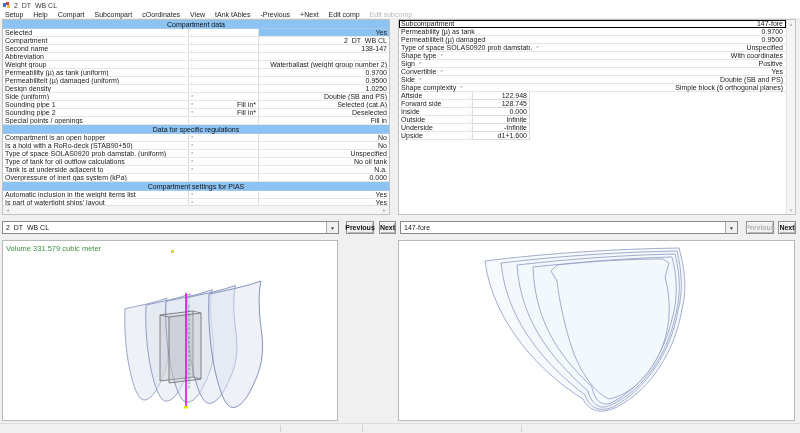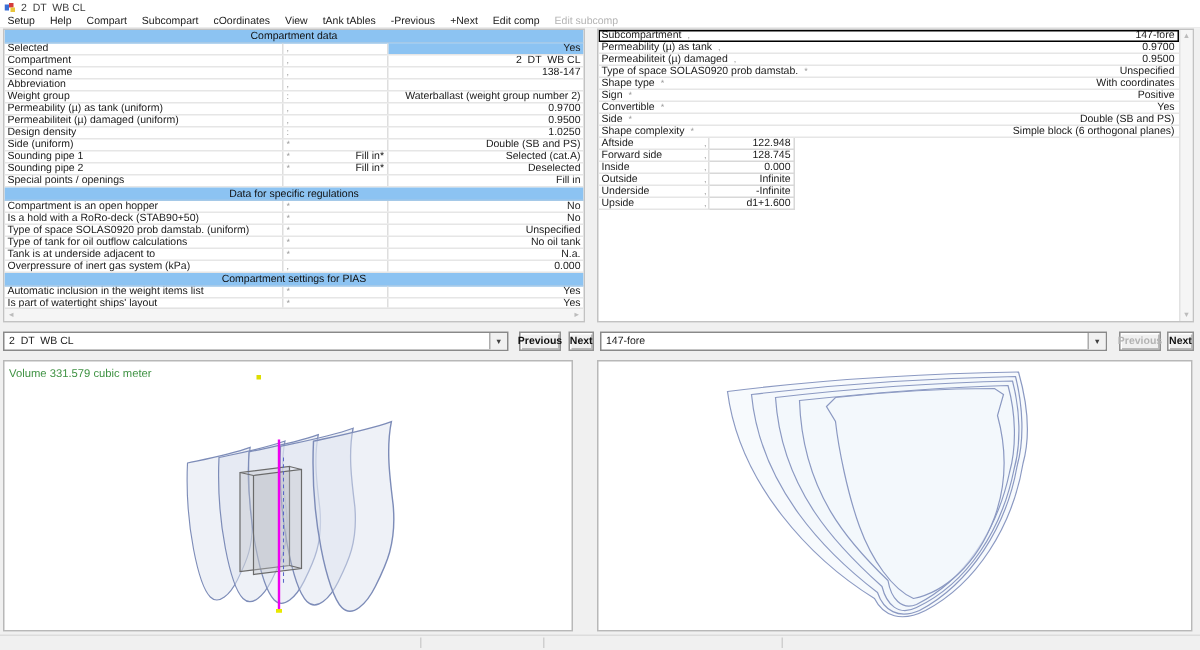--- a/index.html
+++ b/index.html
@@ -85,21 +85,21 @@
          font-weight:bold; color:#111; }
   .btn.disabled { color:#b3b3b3; }
   #comp-prev { left:346px; width:28px; }
   #comp-next { left:379px; width:17px; }
   #sub-prev  { left:746px; width:28px; }
   #sub-next  { left:778px; width:18px; }
 
   
   .viewpanel { position:absolute; top:240px; height:181px; background:#fff;
                border:1px solid #b8b8b8; overflow:hidden; }
-  #left-view  { left:2px;   width:380px; }
+  #left-view  { left:2px;   width:336px; }
   #right-view { left:398px; width:397px; }
   .viewpanel svg { position:absolute; left:0; top:0; }
   .volume-label { position:absolute; left:3px; top:3px; color:#3f9243; font-size:7.5px;
                   white-space:pre; }
   .yellow-dot { position:absolute; left:168px; top:9px; width:3px; height:3px; background:#dede00; }
 
   
   .statusbar { position:absolute; left:0; top:423px; width:800px; height:10px; background:#f0f0f0;
                border-top:1px solid #dcdcdc; }
   .statusbar .sep { position:absolute; top:1px; bottom:1px; width:1px; background:#cfcfcf; }

